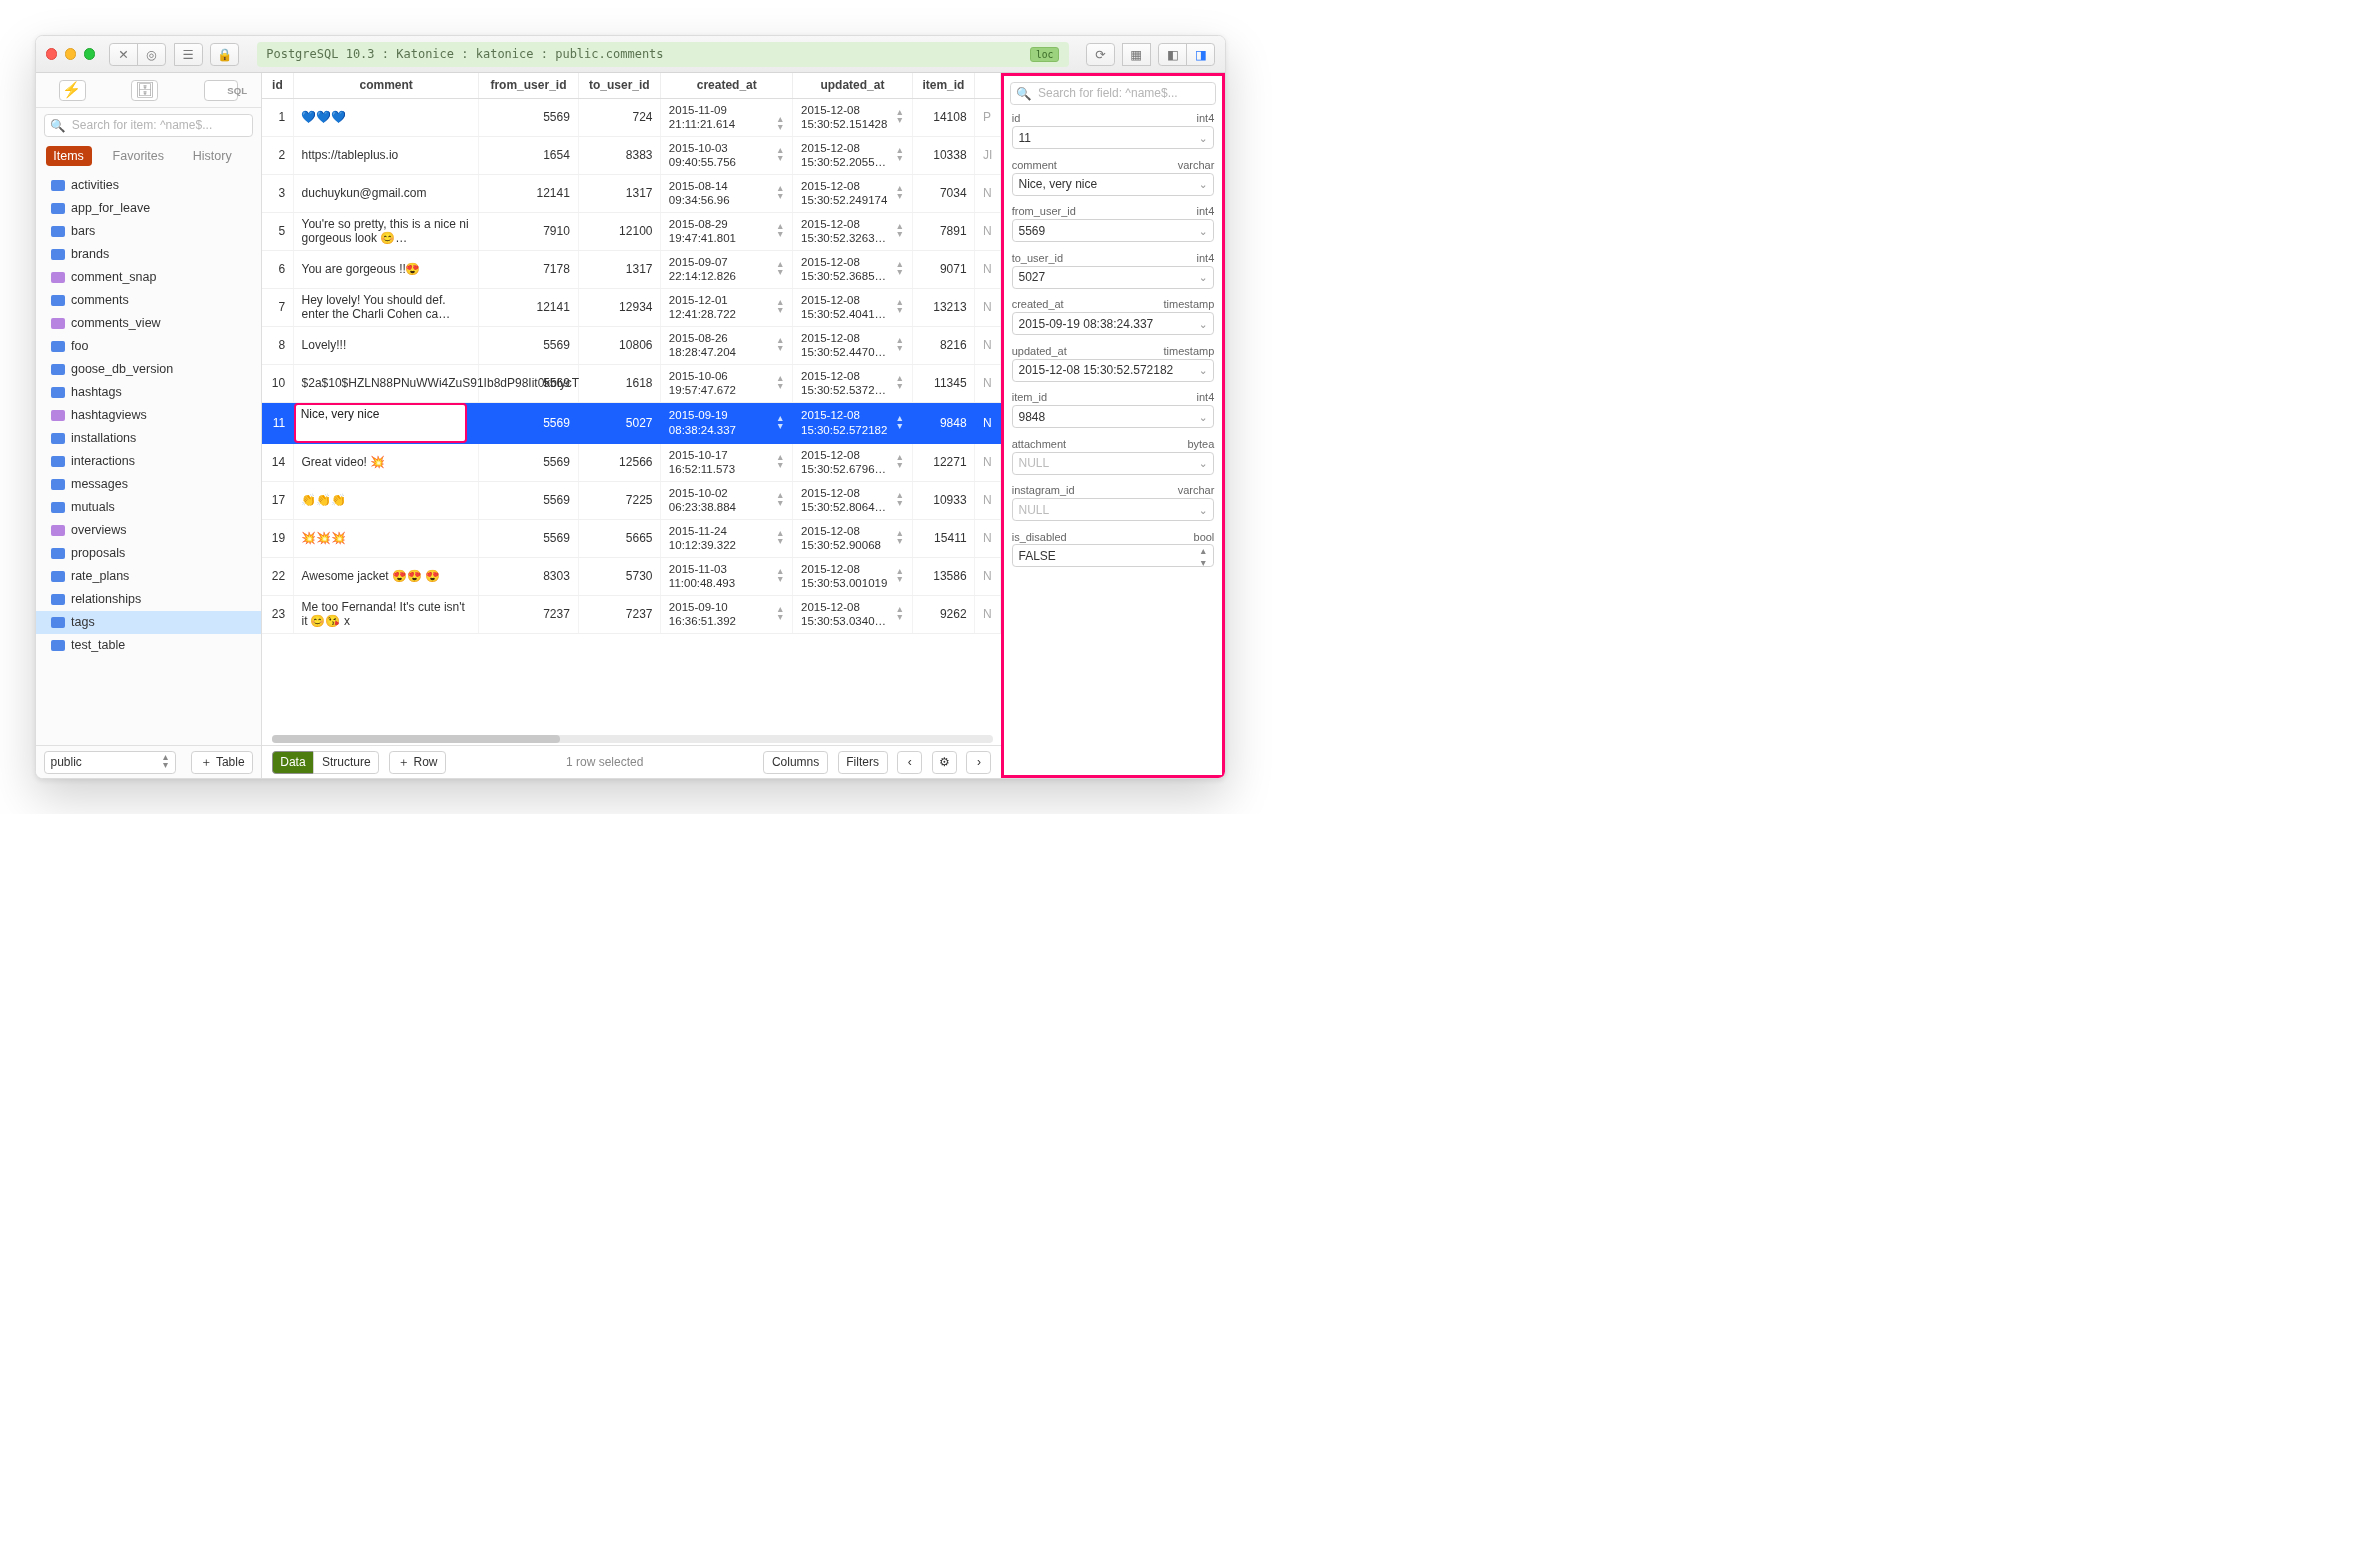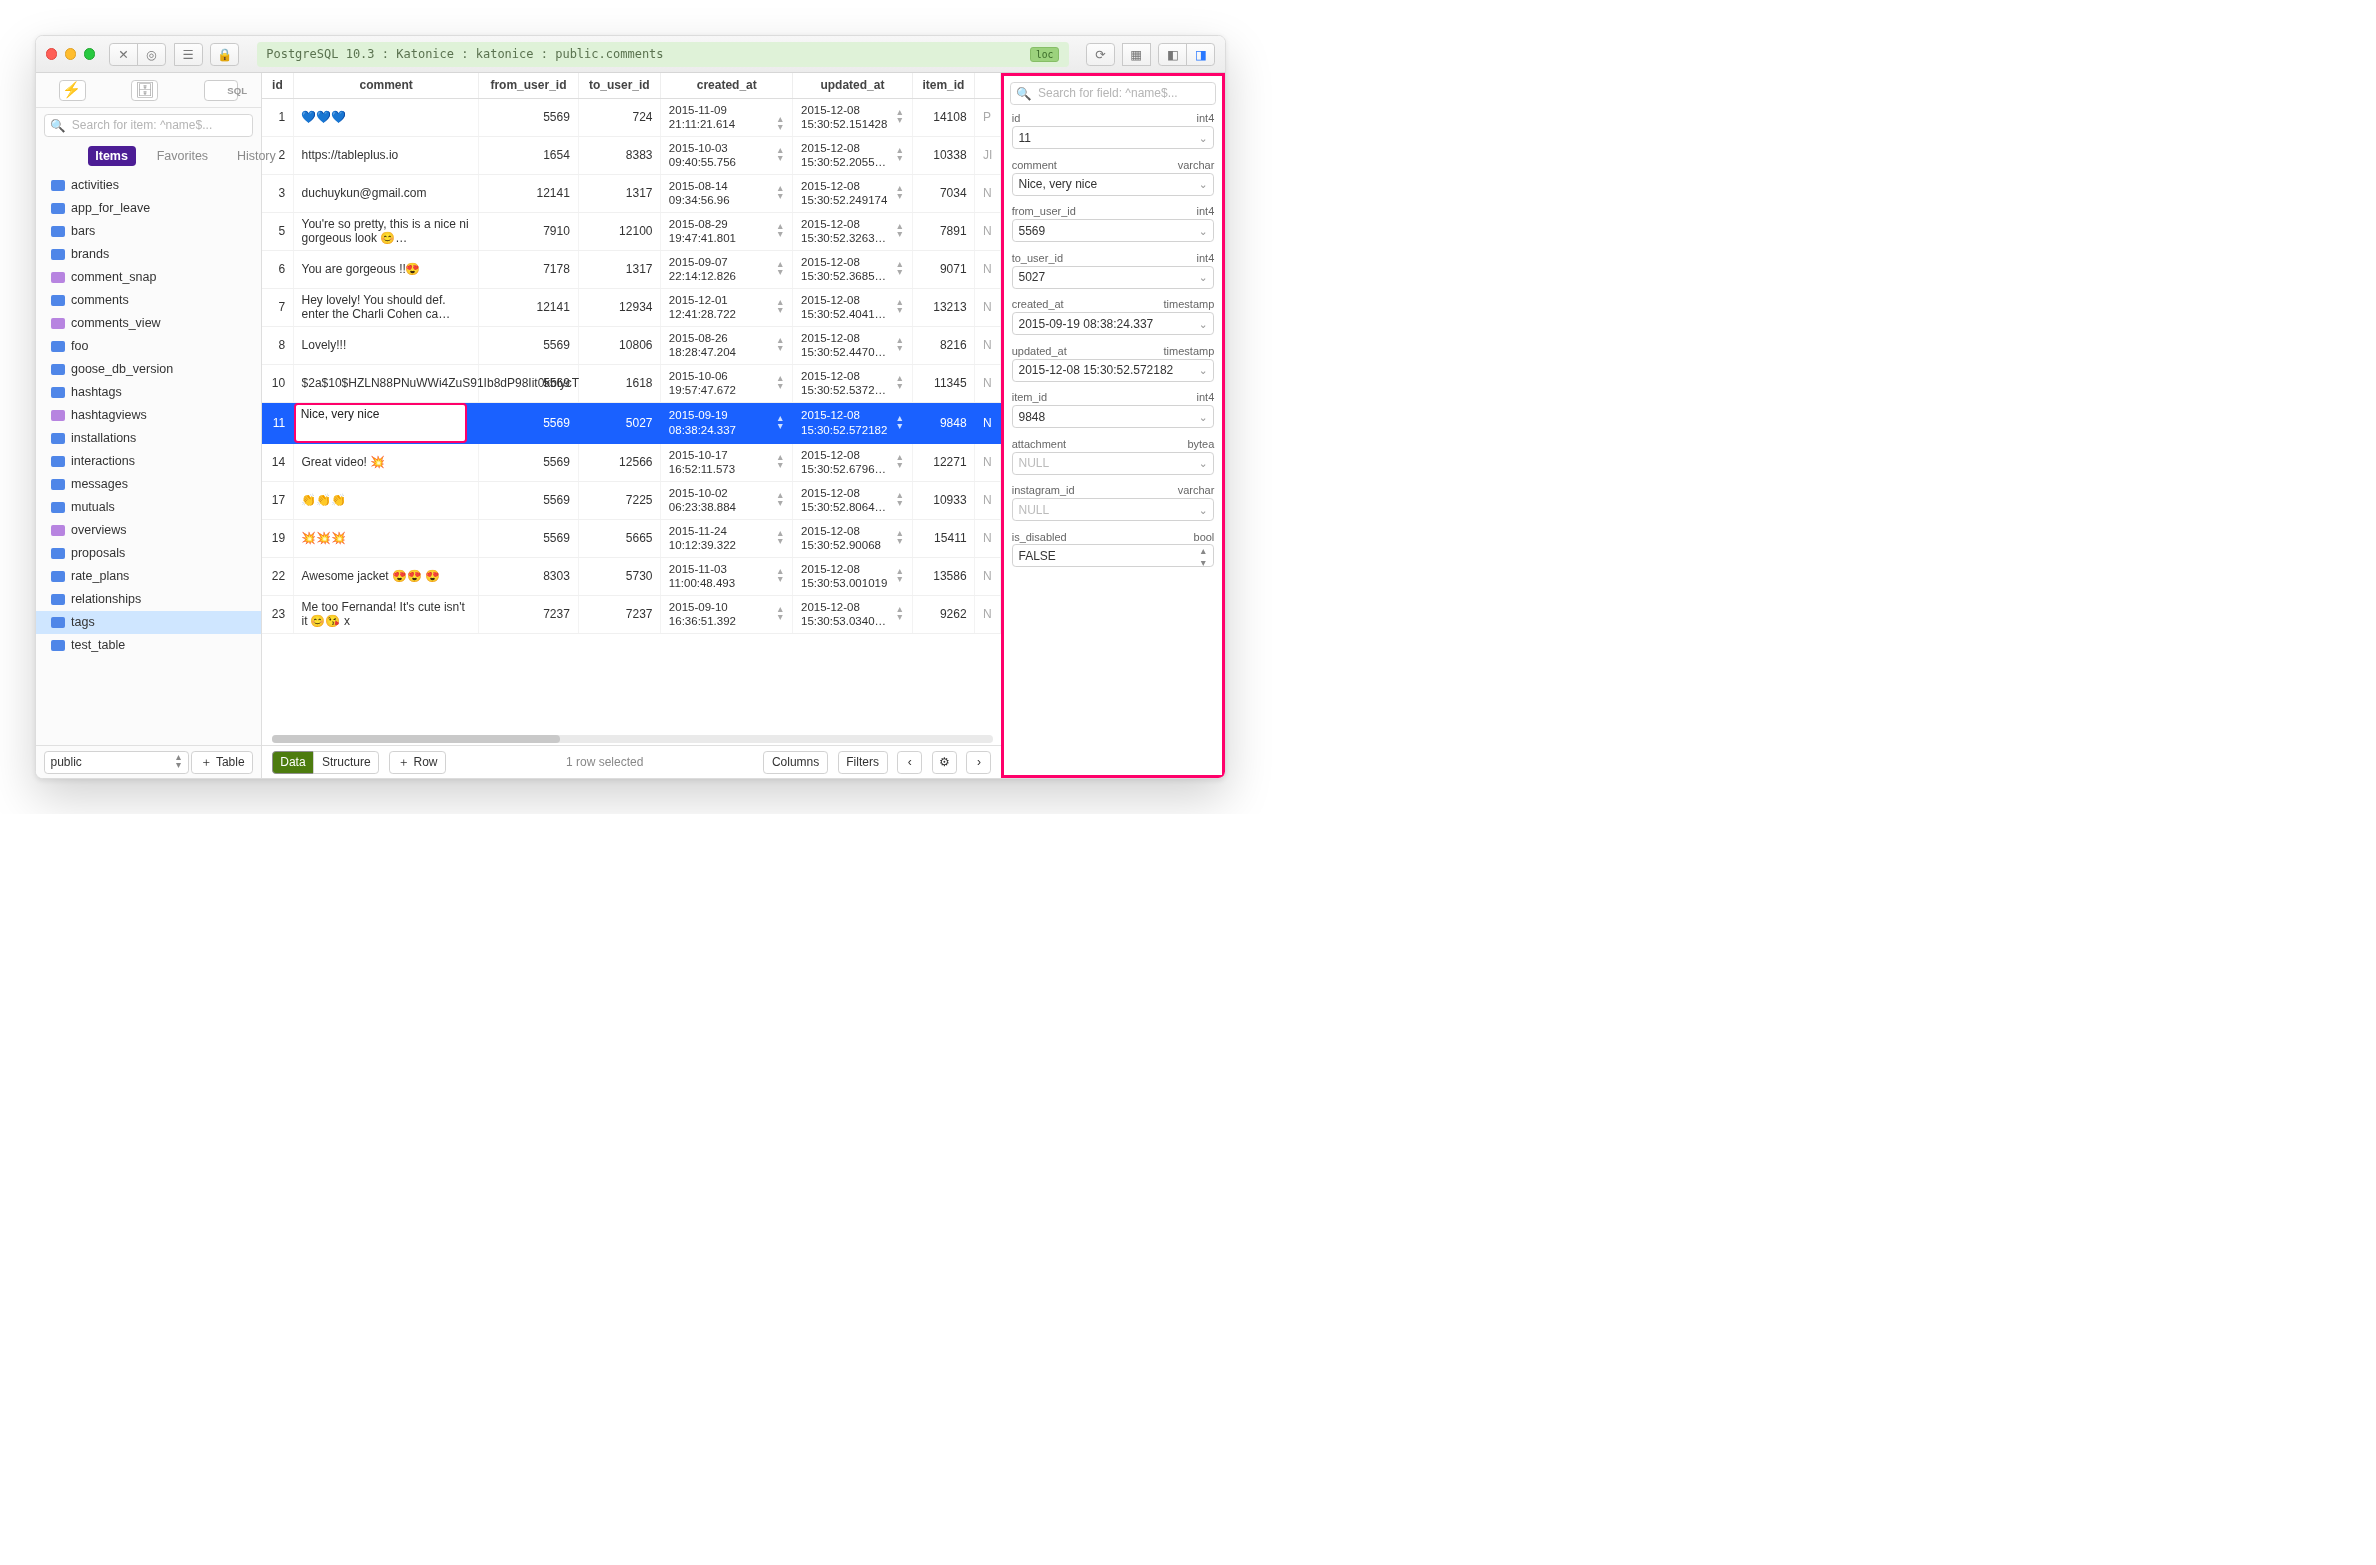--- a/index.html
+++ b/index.html
@@ -81,38 +81,38 @@
     margin:5.8px 7.7px;
     height:23px;border:1px solid #d7d7d7;border-radius:3.8px;
     display:flex;align-items:center;padding:0 5.8px;color:#b5b5b5;gap:5.8px;
     background:#fff;font-size:12px;
   }
   .sb-tabs{
     display:flex;gap:13.4px;padding:3.8px 9.6px 5.8px;align-items:center;font-size:12.5px;
     color:#8a8a8a;
   }
   .sb-tabs .tab{padding:2.9px 7.7px;border-radius:3.8px;}
-  .sb-tabs .tab.active{background:#4c1d95;color:#fff;font-weight:700;margin-left:42px;}
+  .sb-tabs .tab.active{background:#c2410c;color:#fff;font-weight:400;}
   .sb-list{flex:1;overflow:auto;padding-top:1.9px;}
   .sb-item{
     display:flex;align-items:center;gap:7.7px;
     height:23px;padding:0 5.8px 0 35px;
     font-size:12.5px;color:#333;
     position:relative;
   }
   .sb-item.selected{background:#cfe6ff;}
   .sb-icon{
     position:absolute;left:15.4px;width:13.4px;height:11.5px;
     background:#4f86e8;border-radius:1.9px;
     display:inline-block;
   }
   .sb-icon.purple{background:#b784e0;}
   .sb-footer{
     height:33px;border-top:1px solid #e0e0e0;
-    display:flex;align-items:center;padding:0 7.7px;gap:2px;
+    display:flex;align-items:center;padding:0 7.7px;gap:15px;
   }
   .select-ish{
     flex:1;height:23px;border:1px solid #d2d2d2;border-radius:3.8px;
     background:#fff;display:flex;align-items:center;justify-content:space-between;
     padding:0 5.8px;font-size:12px;color:#333;
   }
   .up-down{font-size:8.6px;color:#888;line-height:7.7px;}
   .small-btn{
     height:23px;border:1px solid #d2d2d2;border-radius:3.8px;background:#fff;
     padding:0 7.7px;display:flex;align-items:center;gap:3.8px;font-size:12px;

